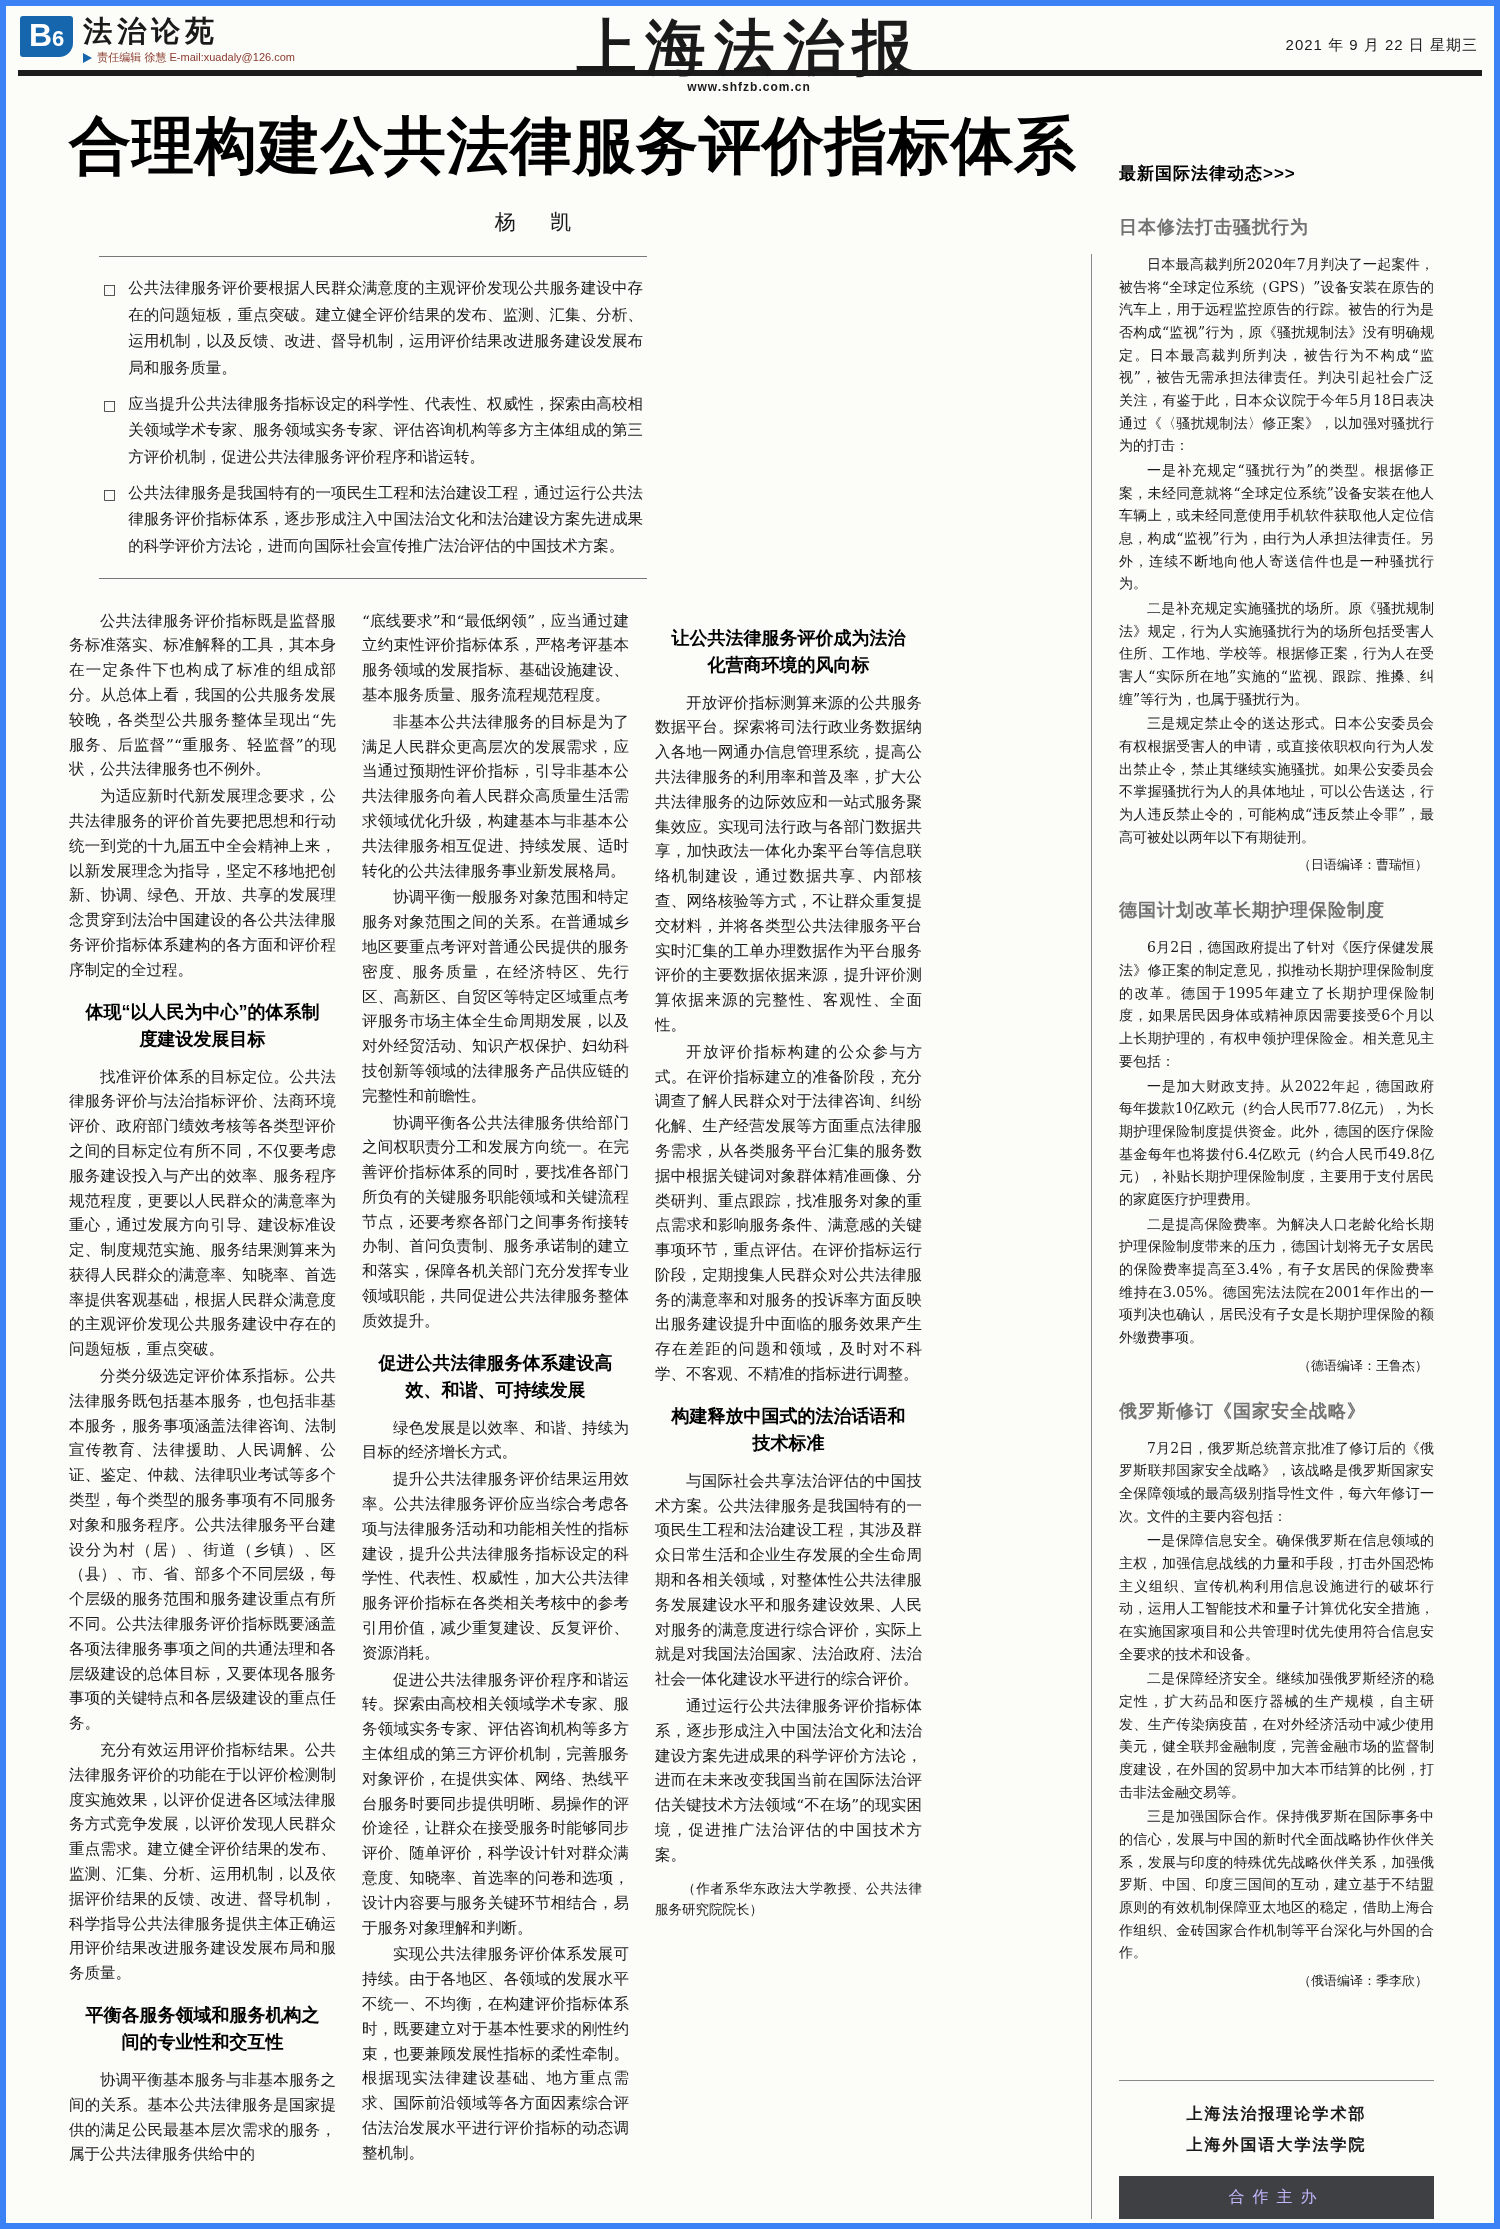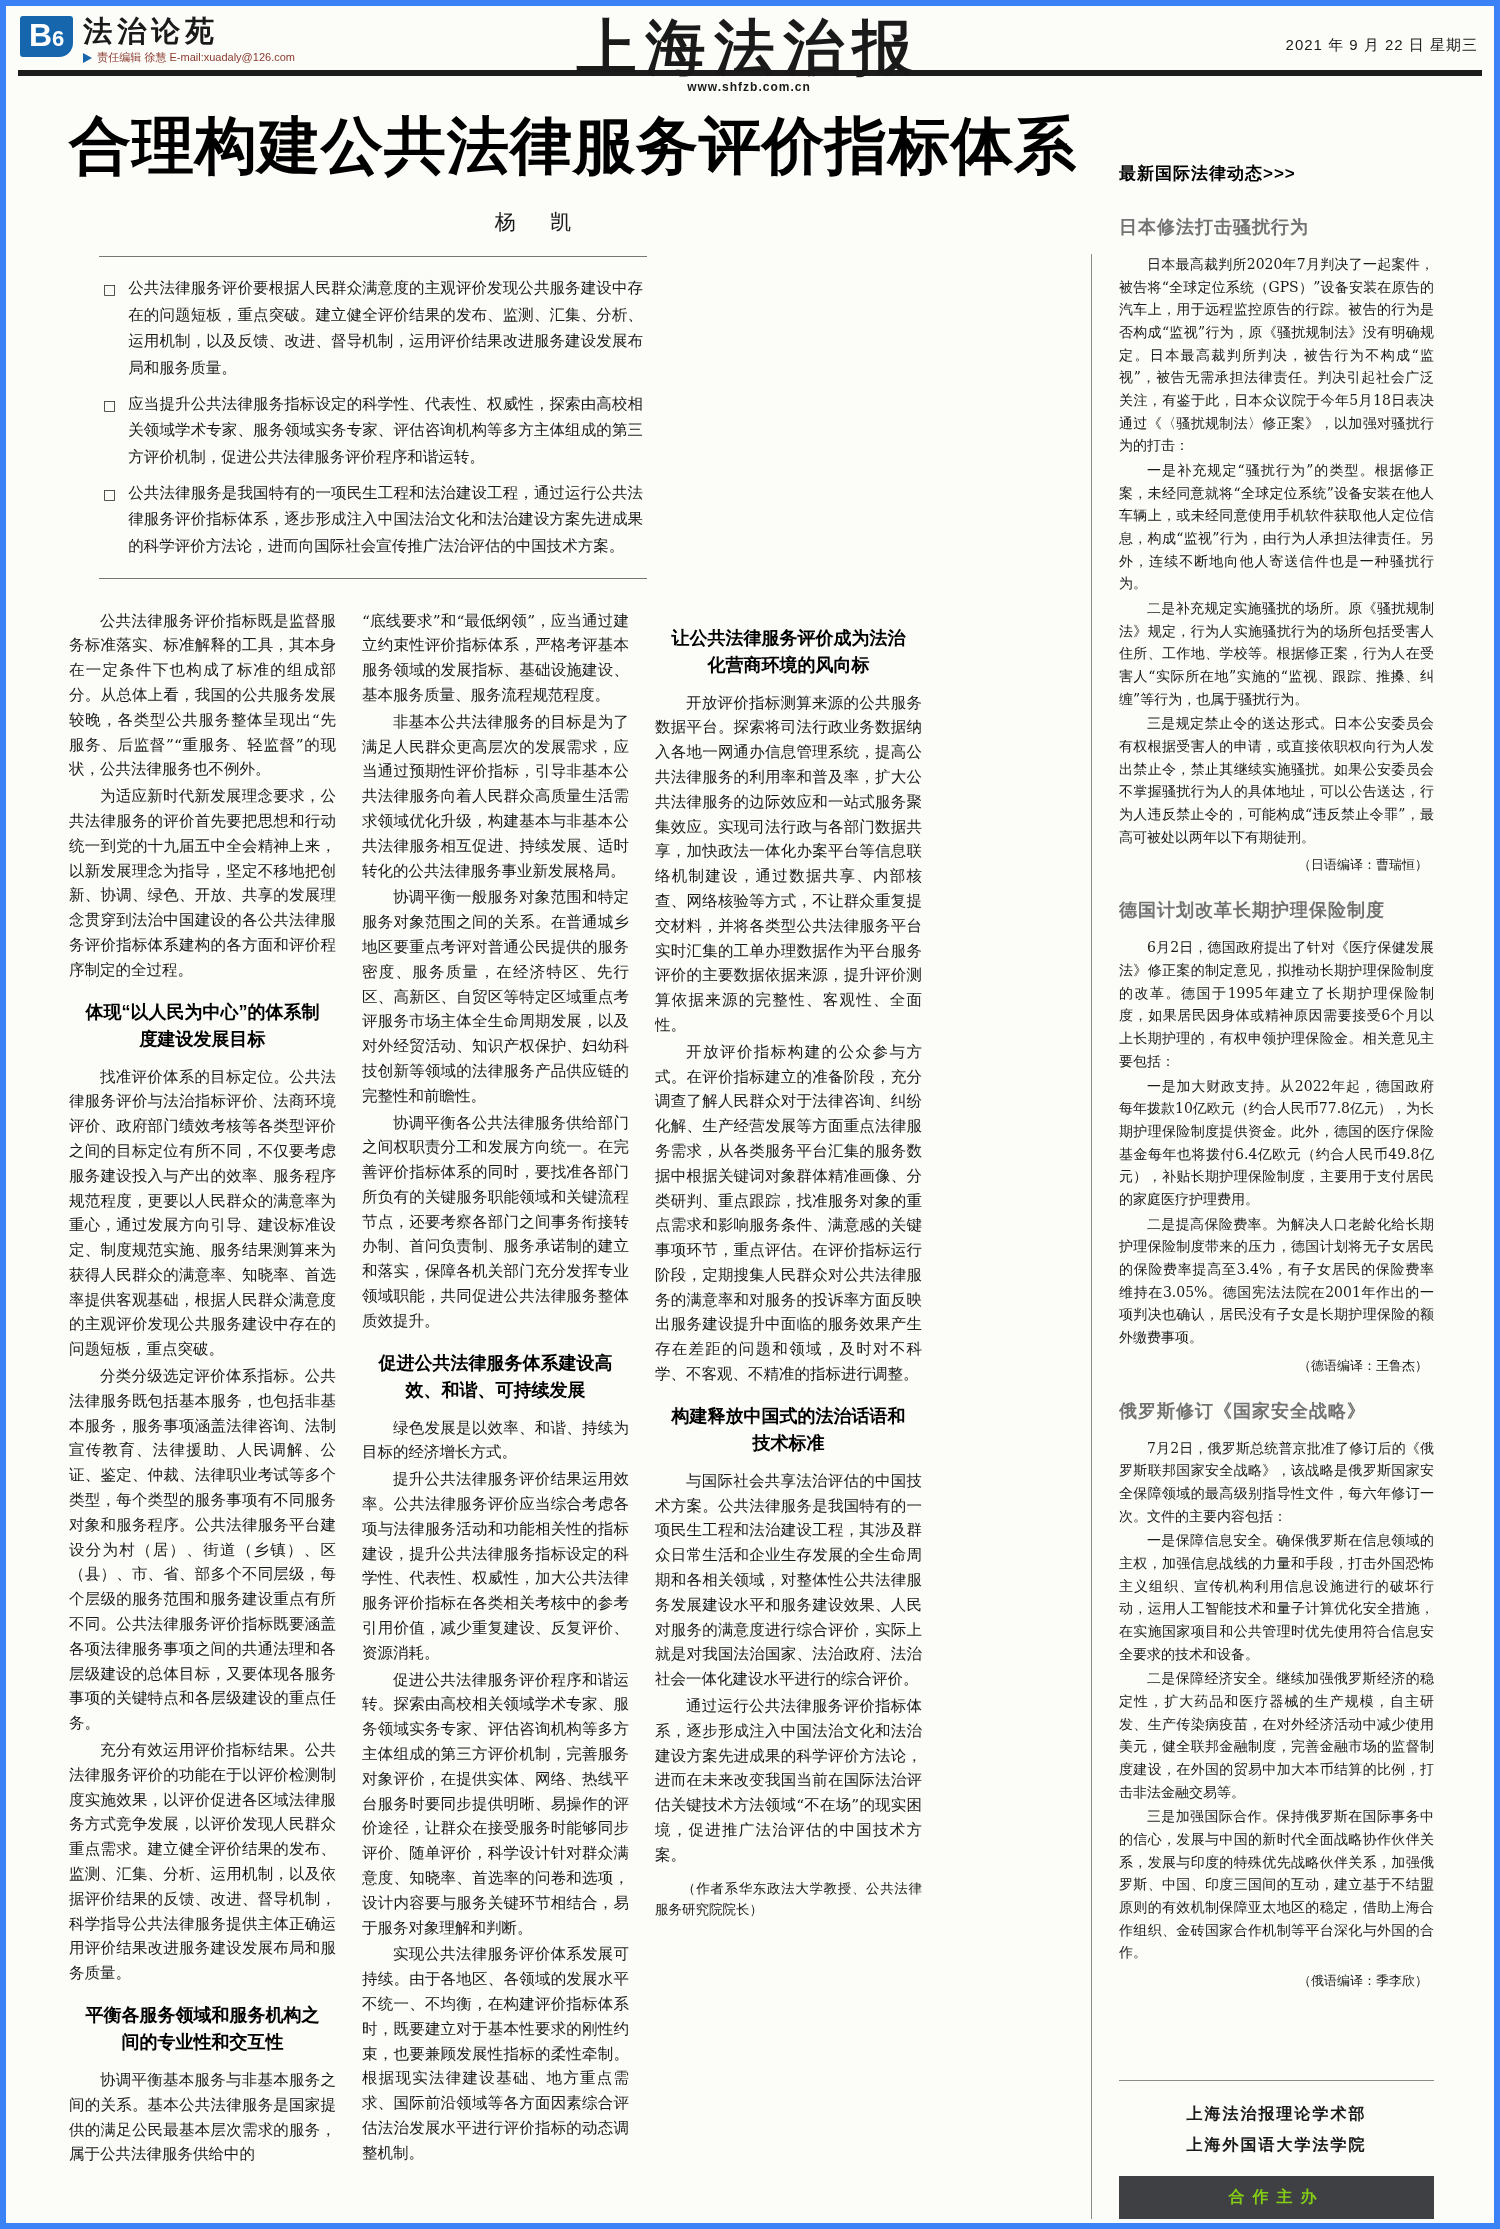--- a/index.html
+++ b/index.html
@@ -44,21 +44,21 @@
   
   .sidebar { flex:1 1 auto; position:relative; padding:86px 0 14px 28px; display:flex; flex-direction:column; }
   .sidebar::before { content:""; position:absolute; left:0; top:178px; bottom:14px; width:1px; background:#8a8a8a; }
   .sidebar-header { font-size:17px; font-weight:900; margin:0 0 6px 0; letter-spacing:1px; color:#000; }
   .sidebar-articles { flex:1 1 auto; overflow:hidden; text-align:justify; }
   .sidebar-title { font-size:18px; font-weight:900; text-align:left; margin:24px 0 14px; letter-spacing:1px; color:#737373; }
   .sidebar-articles .para { font-size:14px; line-height:1.62; }
   .credit { font-size:13px; text-align:right; margin:8px 6px 2px 0; font-family:"DejaVu Serif", serif; }
   .sidebar-footer { margin-top:14px; border-top:1px solid #8a8a8a; padding-top:18px; text-align:center; }
   .org { font-size:16px; font-weight:700; letter-spacing:2px; line-height:1.9; font-family:"DejaVu Serif", serif; }
-  .partner-box { margin-top:16px; background:#3f4043; color:#84cc16; font-size:16px; letter-spacing:8px; padding:11px 0; font-weight:700; }
+  .partner-box { margin-top:16px; background:#3f4043; color:#c4b5fd; font-size:16px; letter-spacing:8px; padding:11px 0; font-weight:400; }
 </style>
 </head>
 <body>
 
 <div class="page">
 
   <header class="masthead">
     <div class="head-left">
       <div class="badge">B6</div>
       <div class="section-wrap">

